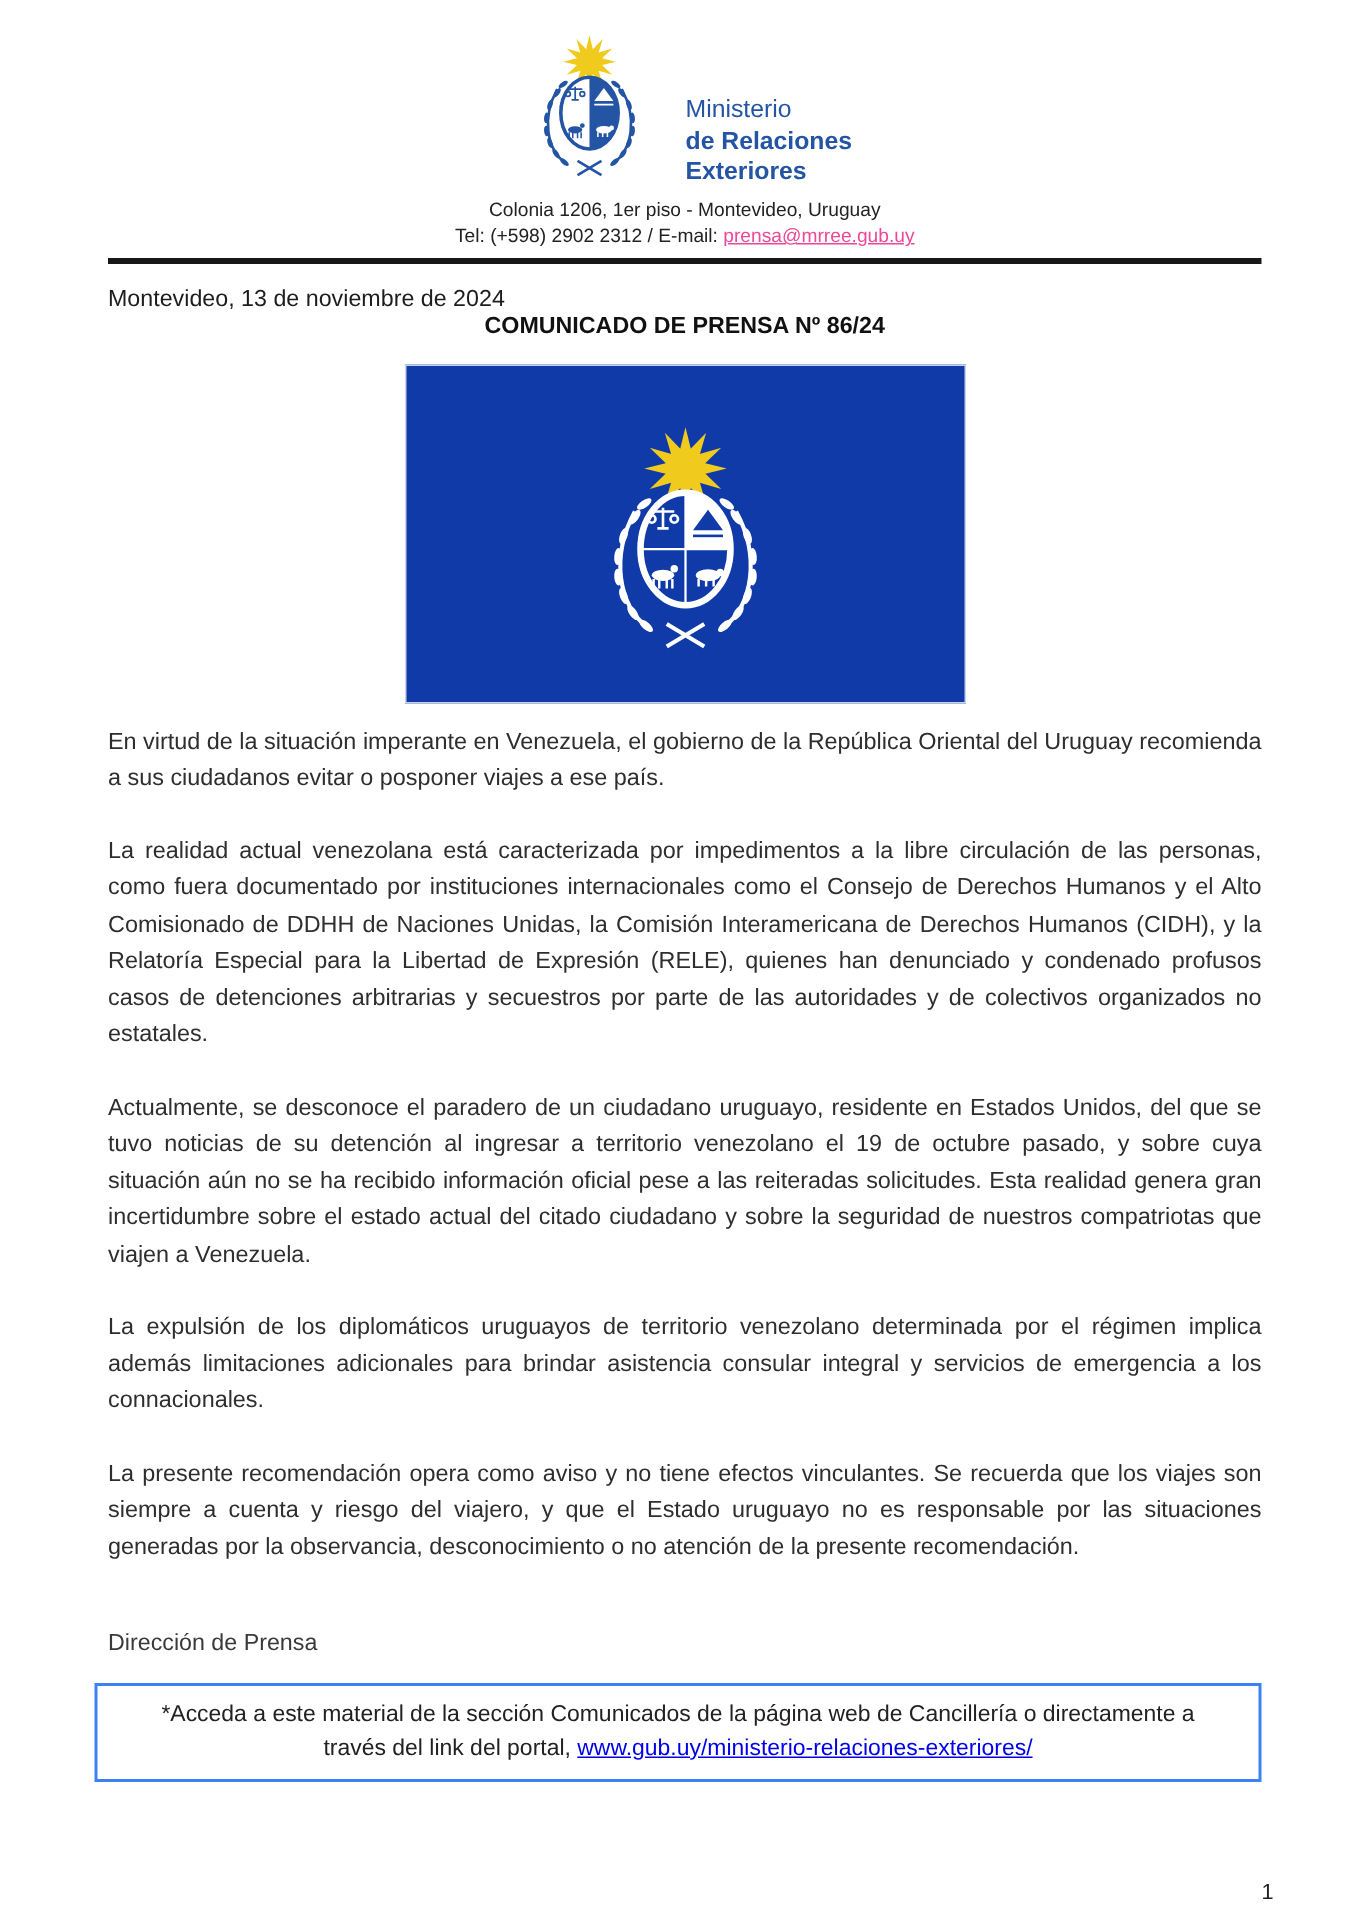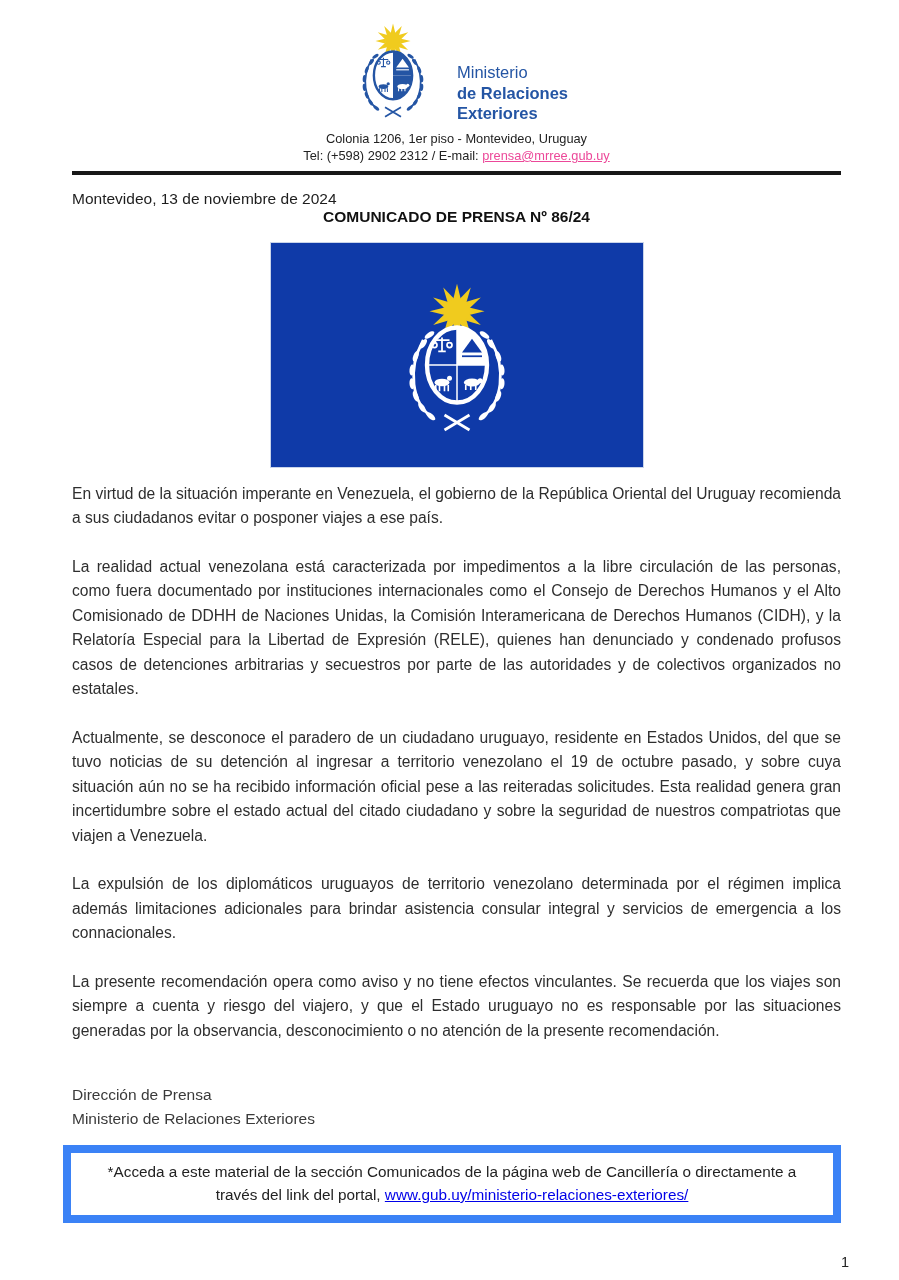--- a/index.html
+++ b/index.html
@@ -95,21 +95,21 @@
     margin-top: 40px;
     font-size: 15.5px;
     line-height: 24px;
     color: #3a3a3a;
   }
 
   .footnote-box {
     margin-top: 14px;
     margin-left: -9px;
     width: calc(100% + 9px);
-    border: 8px solid #3b82f6;
+    border: 2px solid #3b82f6;
     padding: 7px 30px 9px 30px;
     text-align: center;
     font-size: 15.3px;
     line-height: 23px;
     color: #222222;
   }
   .footnote-box a {
     color: #0000e8;
     text-decoration: underline;
   }
@@ -291,21 +291,20 @@
   <div class="body-copy">
     <p>En virtud de la situación imperante en Venezuela, el gobierno de la República Oriental del Uruguay recomienda a sus ciudadanos evitar o posponer viajes a ese país.</p>
     <p>La realidad actual venezolana está caracterizada por impedimentos a la libre circulación de las personas, como fuera documentado por instituciones internacionales como el Consejo de Derechos Humanos y el Alto Comisionado de DDHH de Naciones Unidas, la Comisión Interamericana de Derechos Humanos (CIDH), y la Relatoría Especial para la Libertad de Expresión (RELE), quienes han denunciado y condenado profusos casos de detenciones arbitrarias y secuestros por parte de las autoridades y de colectivos organizados no estatales.</p>
     <p>Actualmente, se desconoce el paradero de un ciudadano uruguayo, residente en Estados Unidos, del que se tuvo noticias de su detención al ingresar a territorio venezolano el 19 de octubre pasado, y sobre cuya situación aún no se ha recibido información oficial pese a las reiteradas solicitudes. Esta realidad genera gran incertidumbre sobre el estado actual del citado ciudadano y sobre la seguridad de nuestros compatriotas que viajen a Venezuela.</p>
     <p>La expulsión de los diplomáticos uruguayos de territorio venezolano determinada por el régimen implica además limitaciones adicionales para brindar asistencia consular integral y servicios de emergencia a los connacionales.</p>
     <p>La presente recomendación opera como aviso y no tiene efectos vinculantes. Se recuerda que los viajes son siempre a cuenta y riesgo del viajero, y que el Estado uruguayo no es responsable por las situaciones generadas por la observancia, desconocimiento o no atención de la presente recomendación.</p>
   </div>
 
   <div class="signature">
     <div>Dirección de Prensa</div>
-    <div>Ministerio de Relaciones Exteriores</div>
   </div>
 
   <div class="footnote-box">
     <span>*Acceda a este material de la sección Comunicados de la página web de Cancillería o directamente a través del link del portal, </span><a href="#">www.gub.uy/ministerio-relaciones-exteriores/</a>
   </div>
 
   <div class="page-number">1</div>
 
 </div>
 

